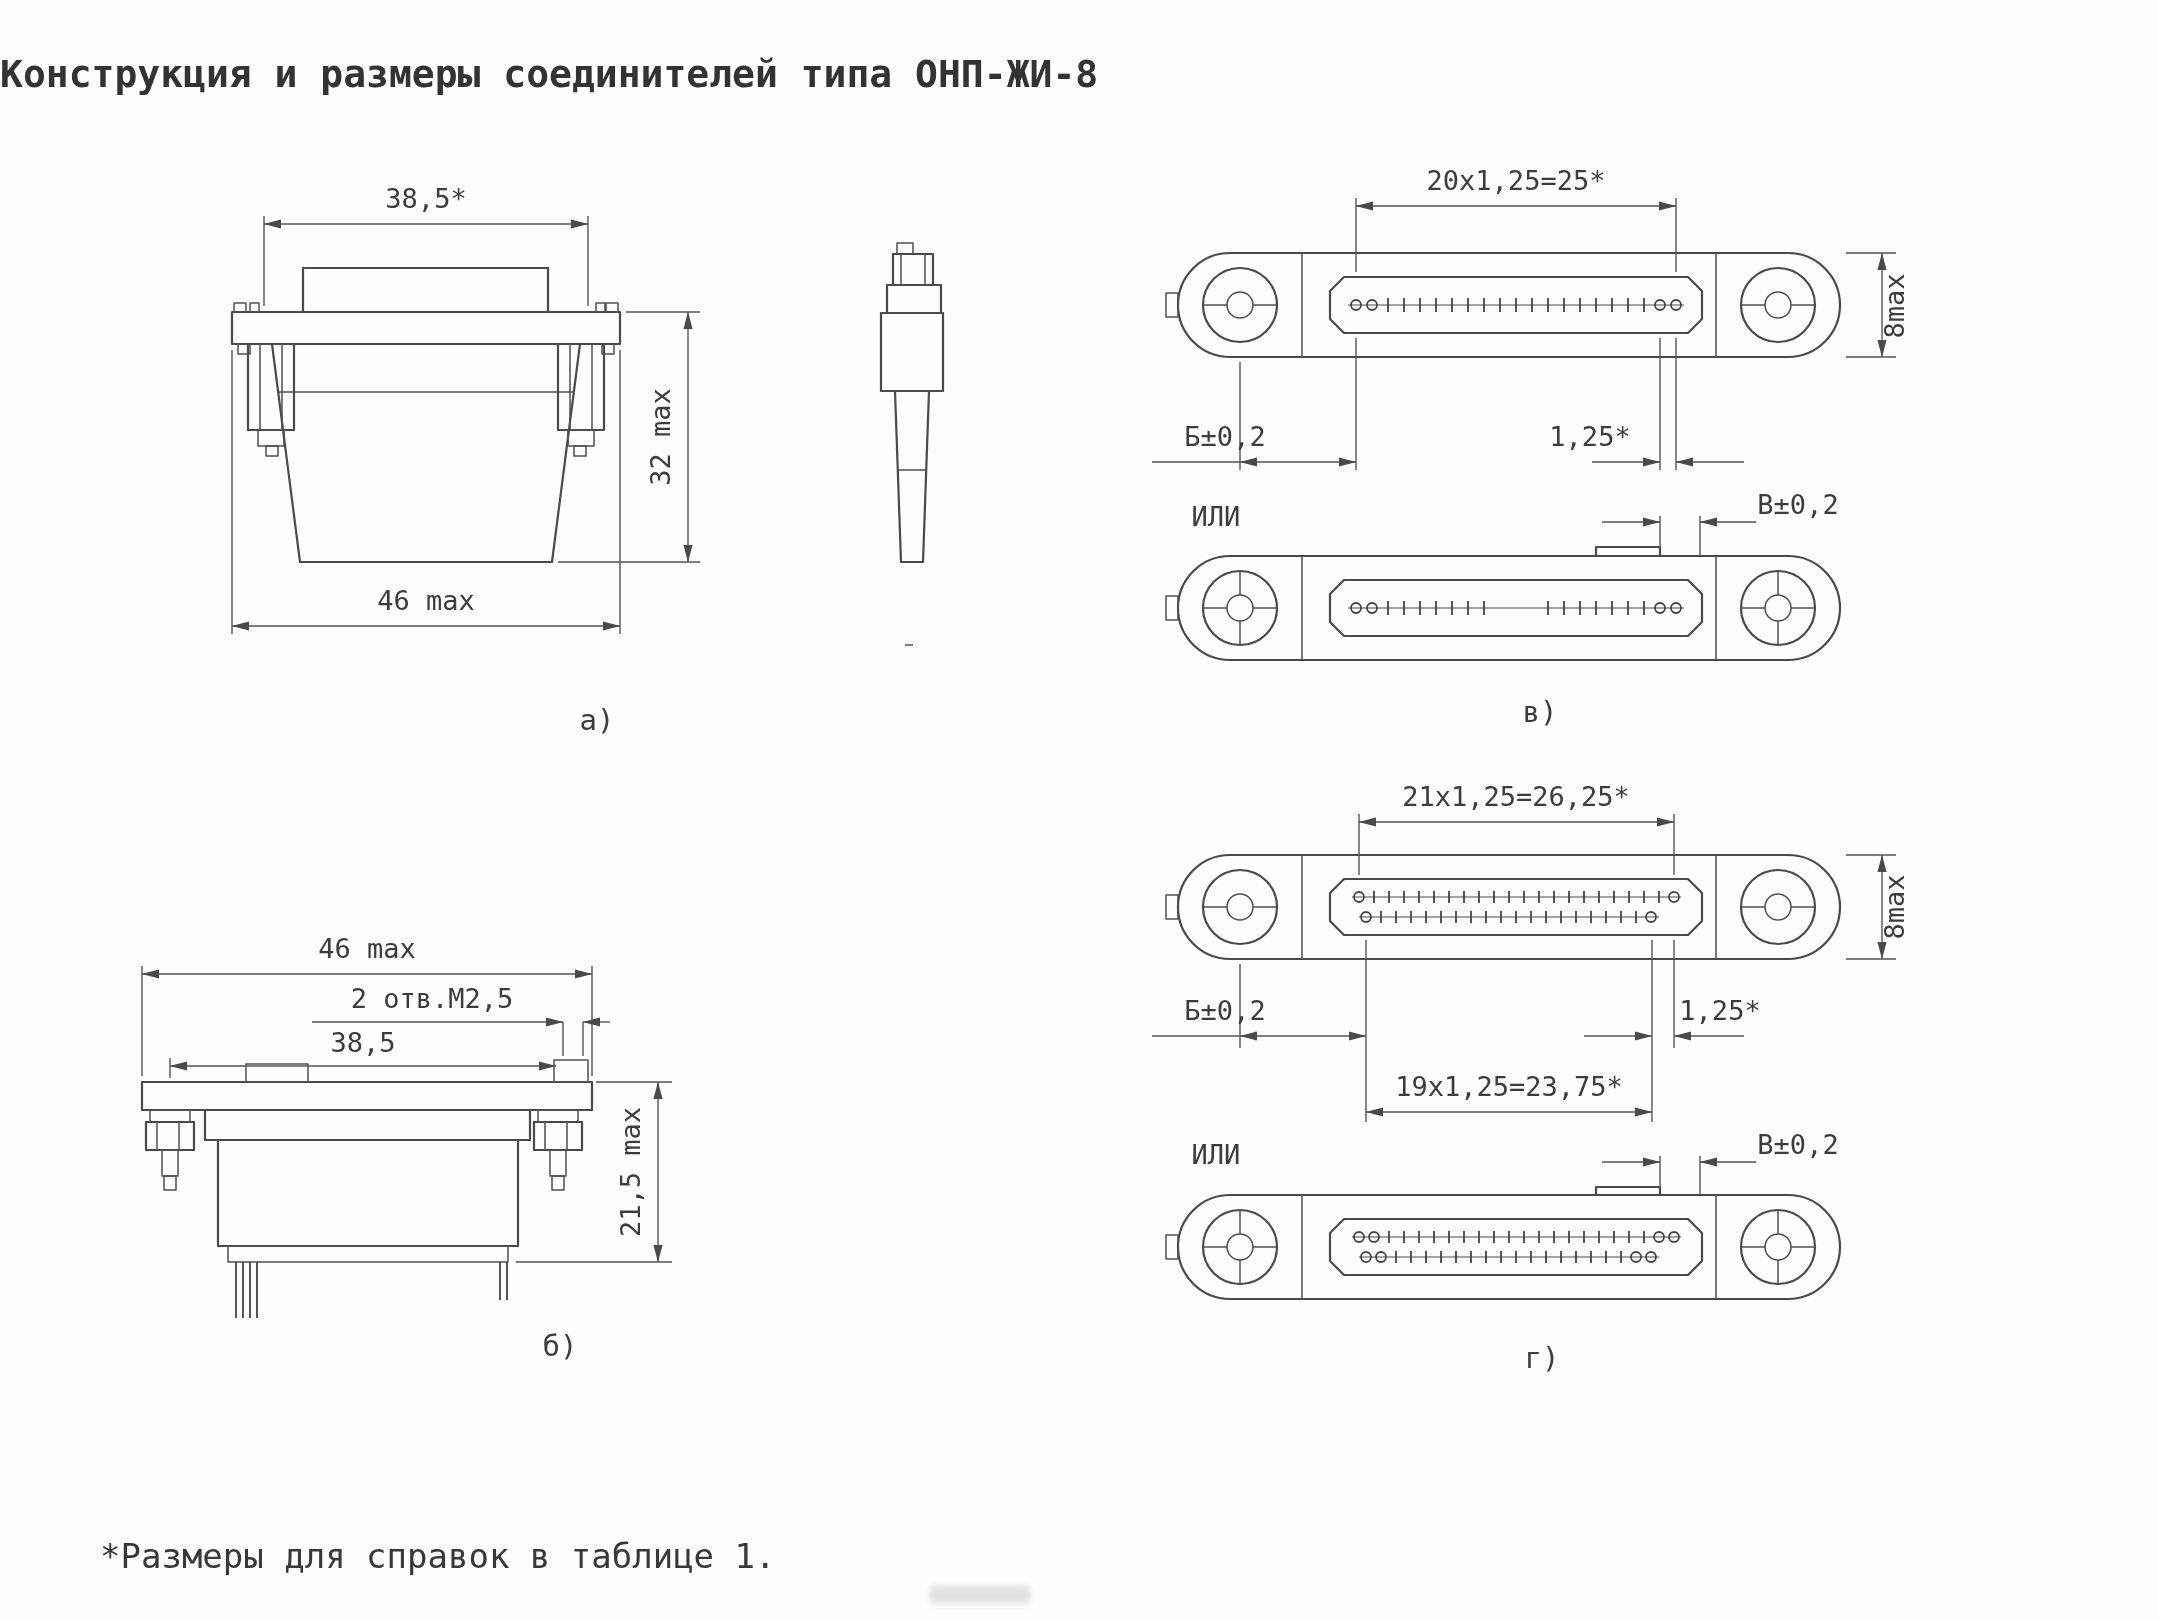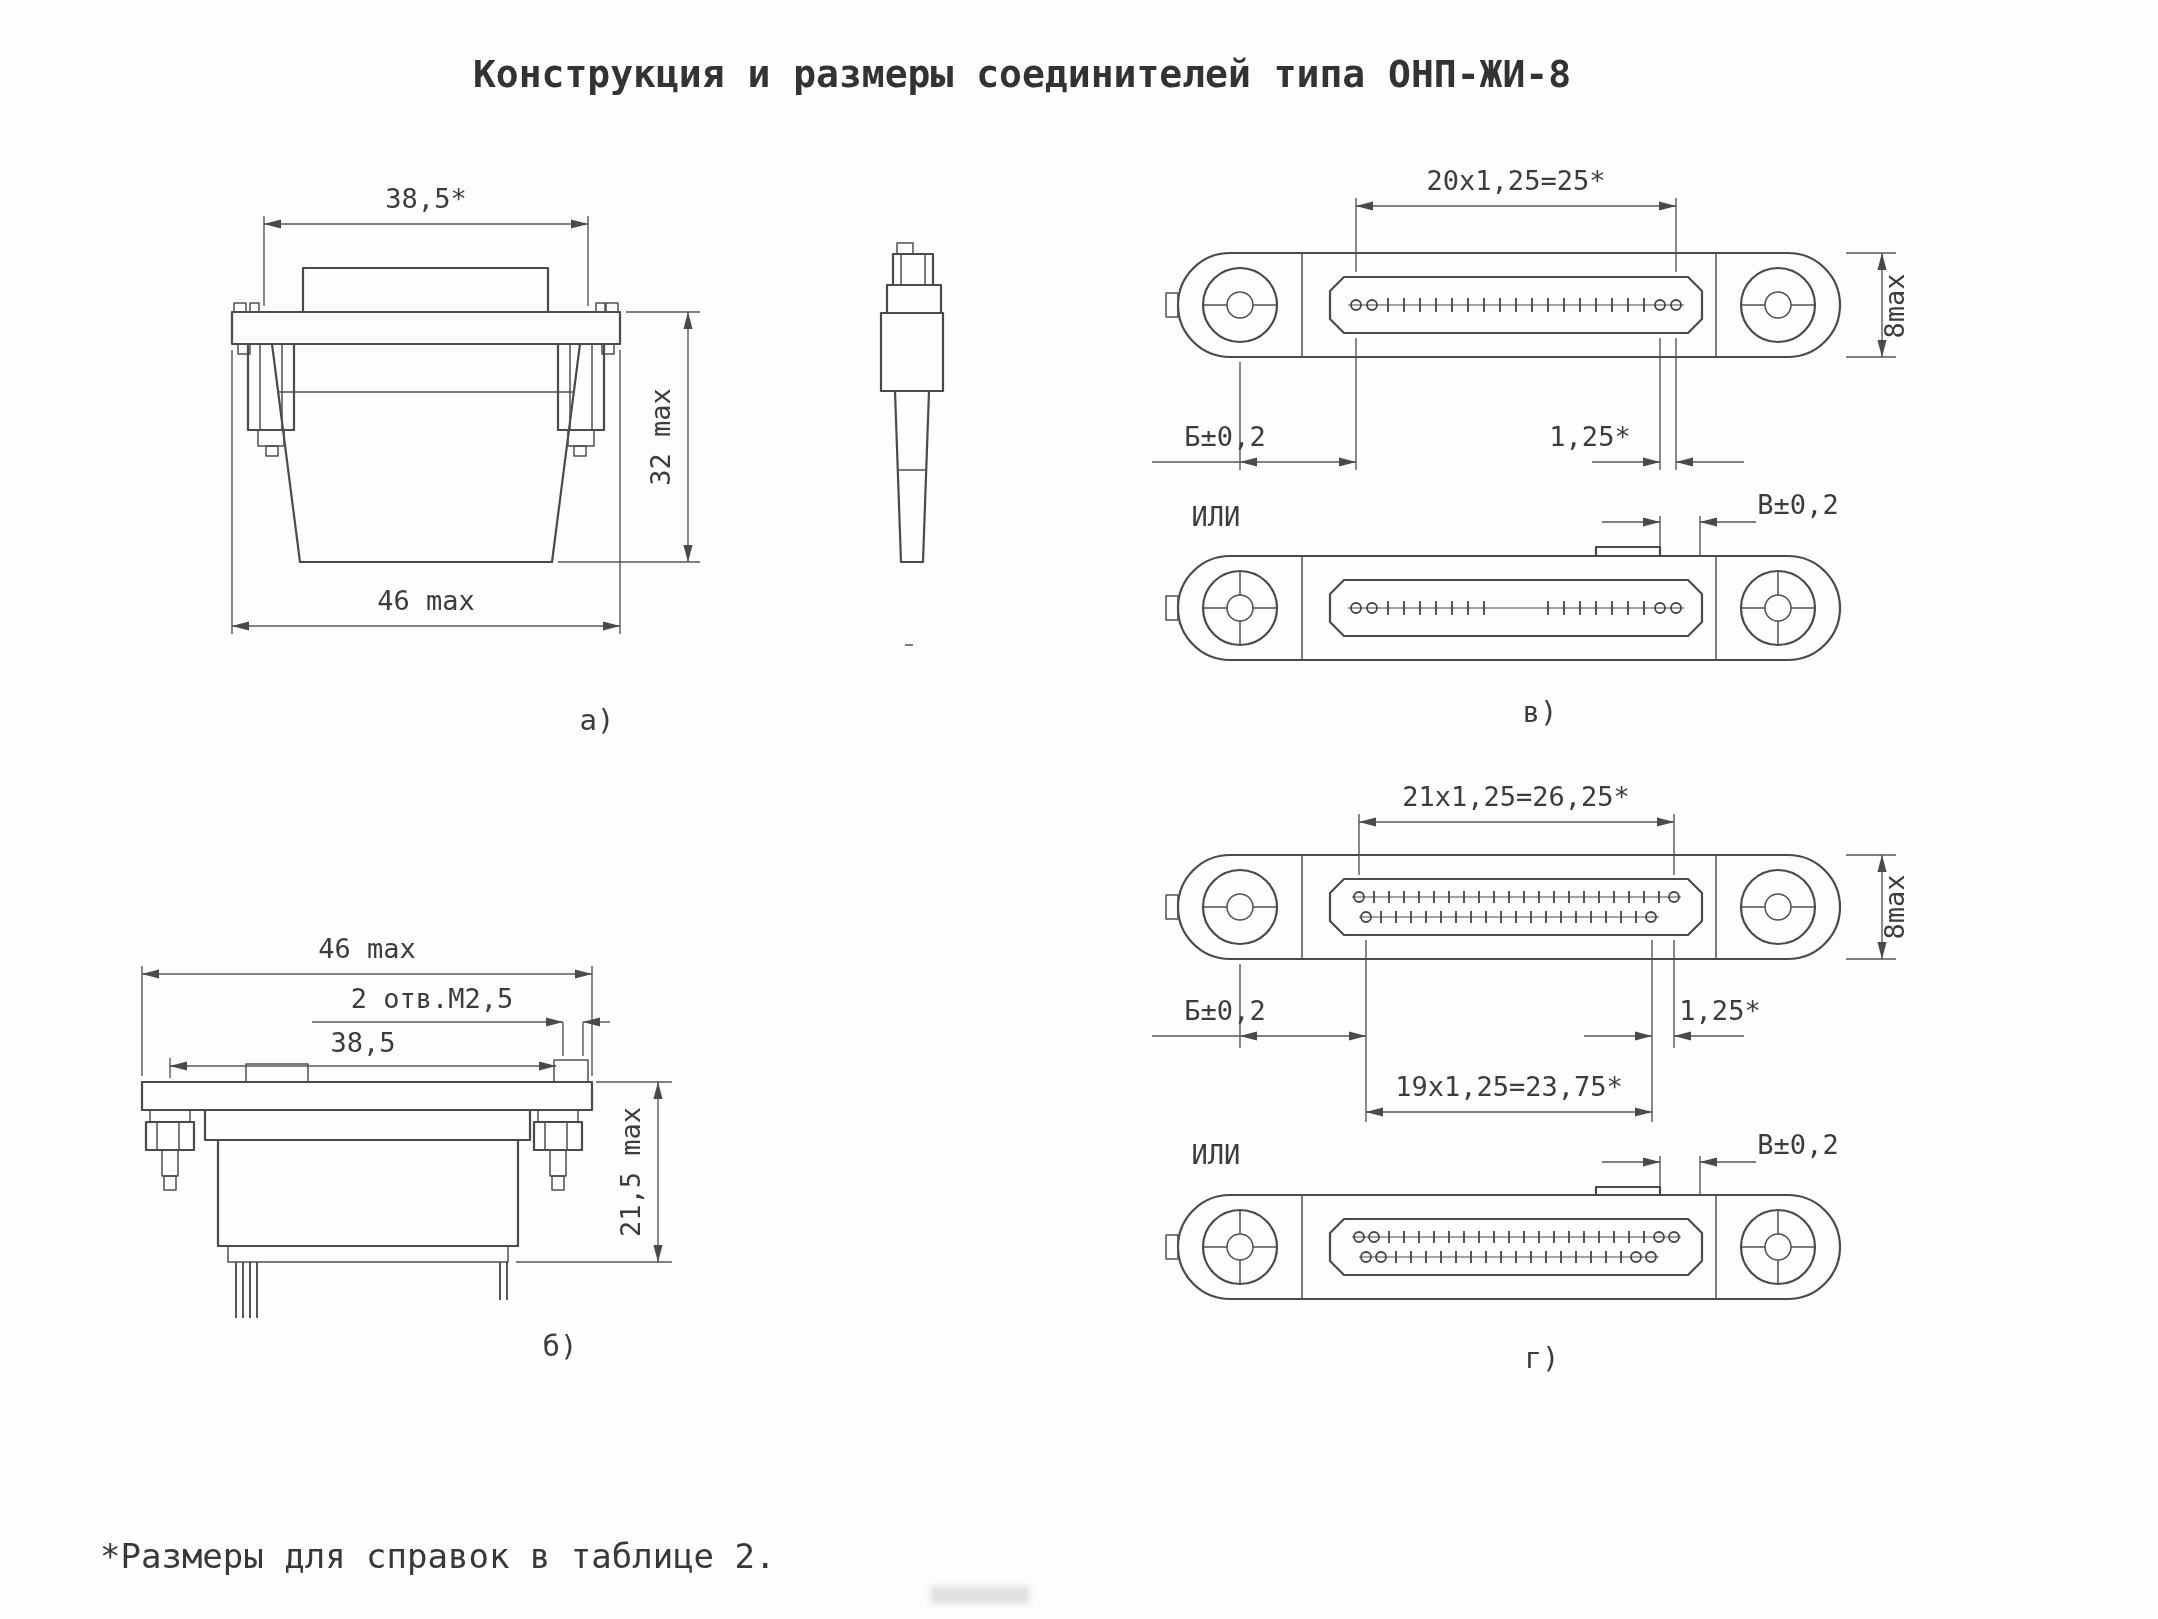--- a/index.html
+++ b/index.html
@@ -1,21 +1,21 @@
 <!DOCTYPE html>
 <html><head>
 <meta charset="utf-8">
 <style>
   html,body { margin:0; padding:0; background:#ffffff; }
   .canvas {
     position:relative; width:2158px; height:1619px; background:#fdfdfd;
     font-family:"DejaVu Sans Mono", monospace; color:#333; overflow:hidden;
   }
   .title {
-    position:absolute; top:52px; left:0; width:2044px; text-align:center;
+    position:absolute; top:52px; left:0; width:2044px; text-align:left;
     font-size:38px; font-weight:bold; color:#333333; letter-spacing:0px;
   }
   .footer {
     position:absolute; left:100px; top:1424px; font-size:34px; color:#383838;
     line-height:53px; white-space:pre;
   }
   .smudge {
     position:absolute; left:930px; top:1586px; width:100px; height:18px;
     background:#bfbfbf; opacity:.45; filter:blur(3px); border-radius:4px;
   }
@@ -283,20 +283,20 @@
 
       <path class="dim" d="M1660 1187V1156M1700 1195V1156"></path>
       <line class="dim" x1="1602" y1="1162" x2="1660" y2="1162" marker-end="url(#ah)"></line>
       <line class="dim" x1="1756" y1="1162" x2="1700" y2="1162" marker-end="url(#ah)"></line>
       <text class="dtxt" x="1798" y="1154" text-anchor="middle">В±0,2</text>
       <text class="vlab" x="1542" y="1368" text-anchor="middle">г)</text>
     </g>
   </svg>
 
   <div class="footer">
-    <div>*Размеры для справок в таблице 2.</div>
+    <div>*Размеры для справок в таблице 1.</div>
     
     
   </div>
 
   <div class="smudge"></div>
 
 </div>
 
 </body></html>

